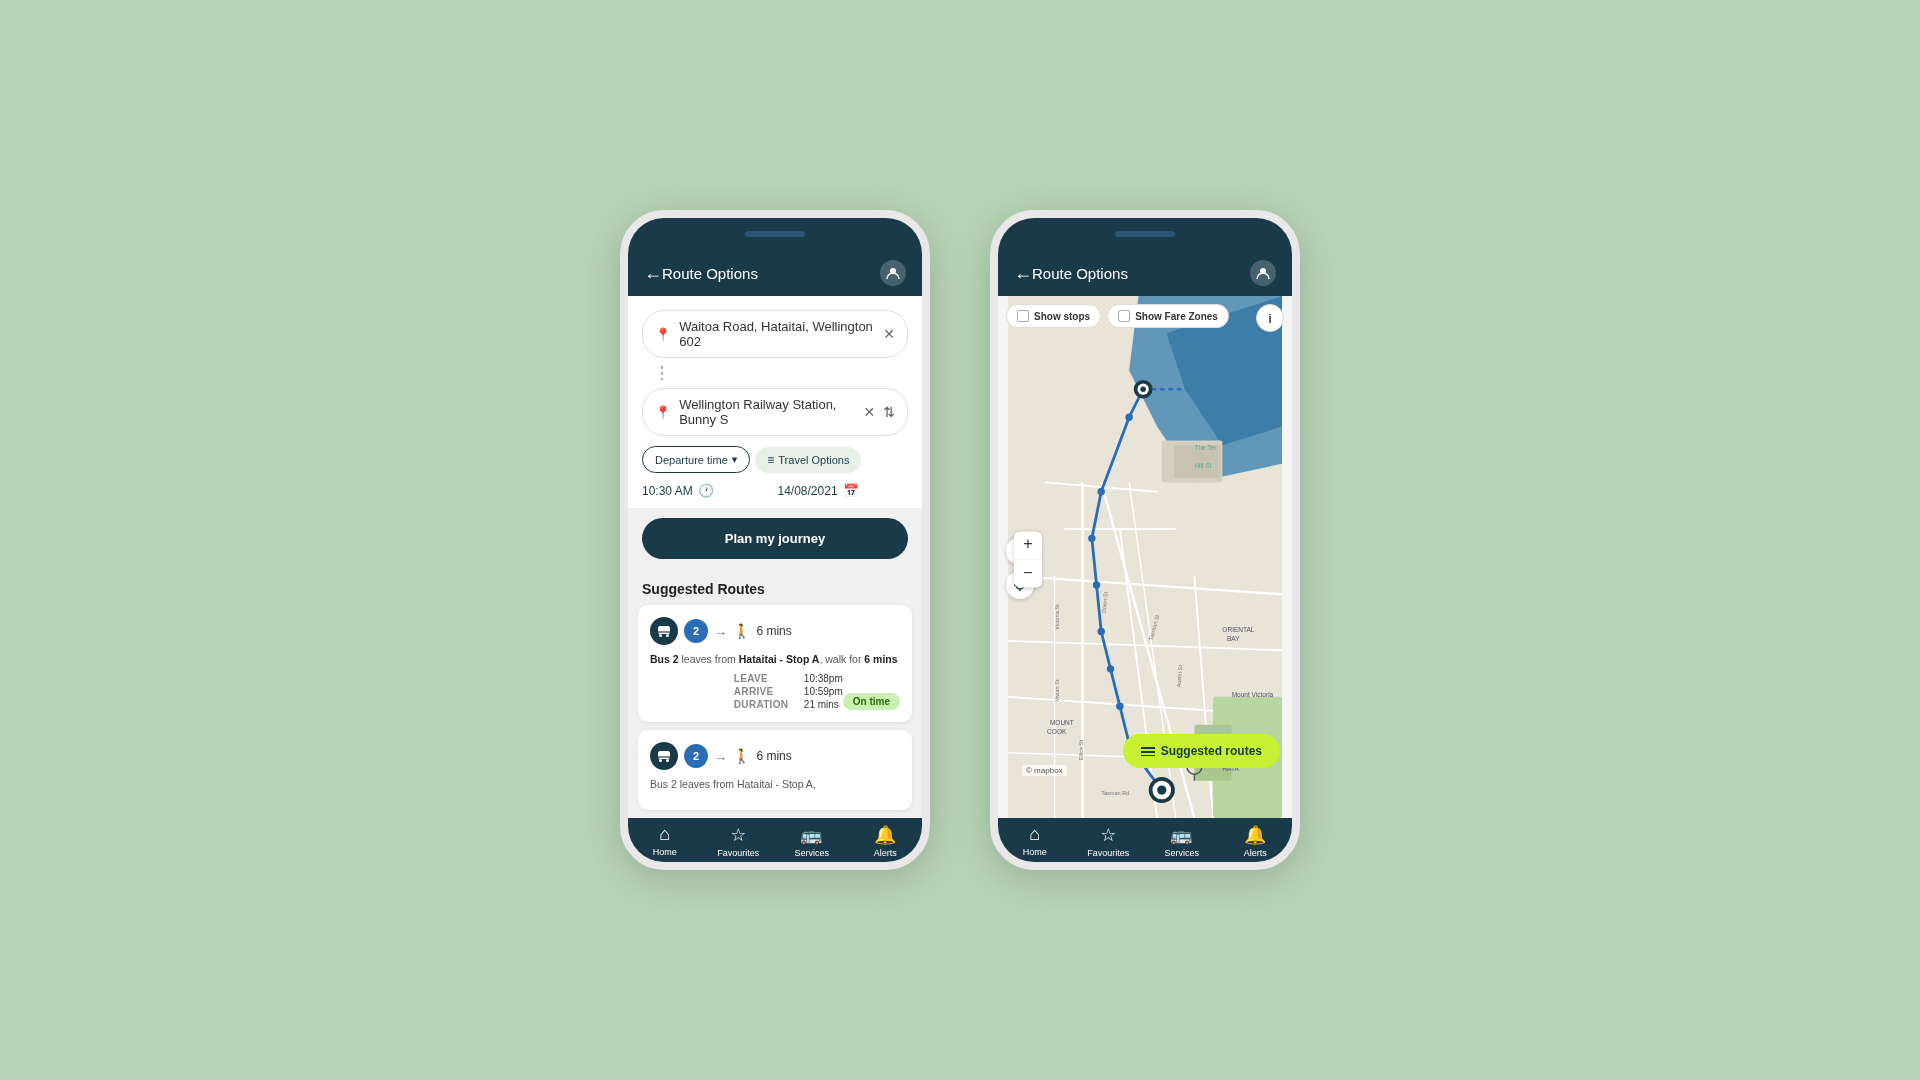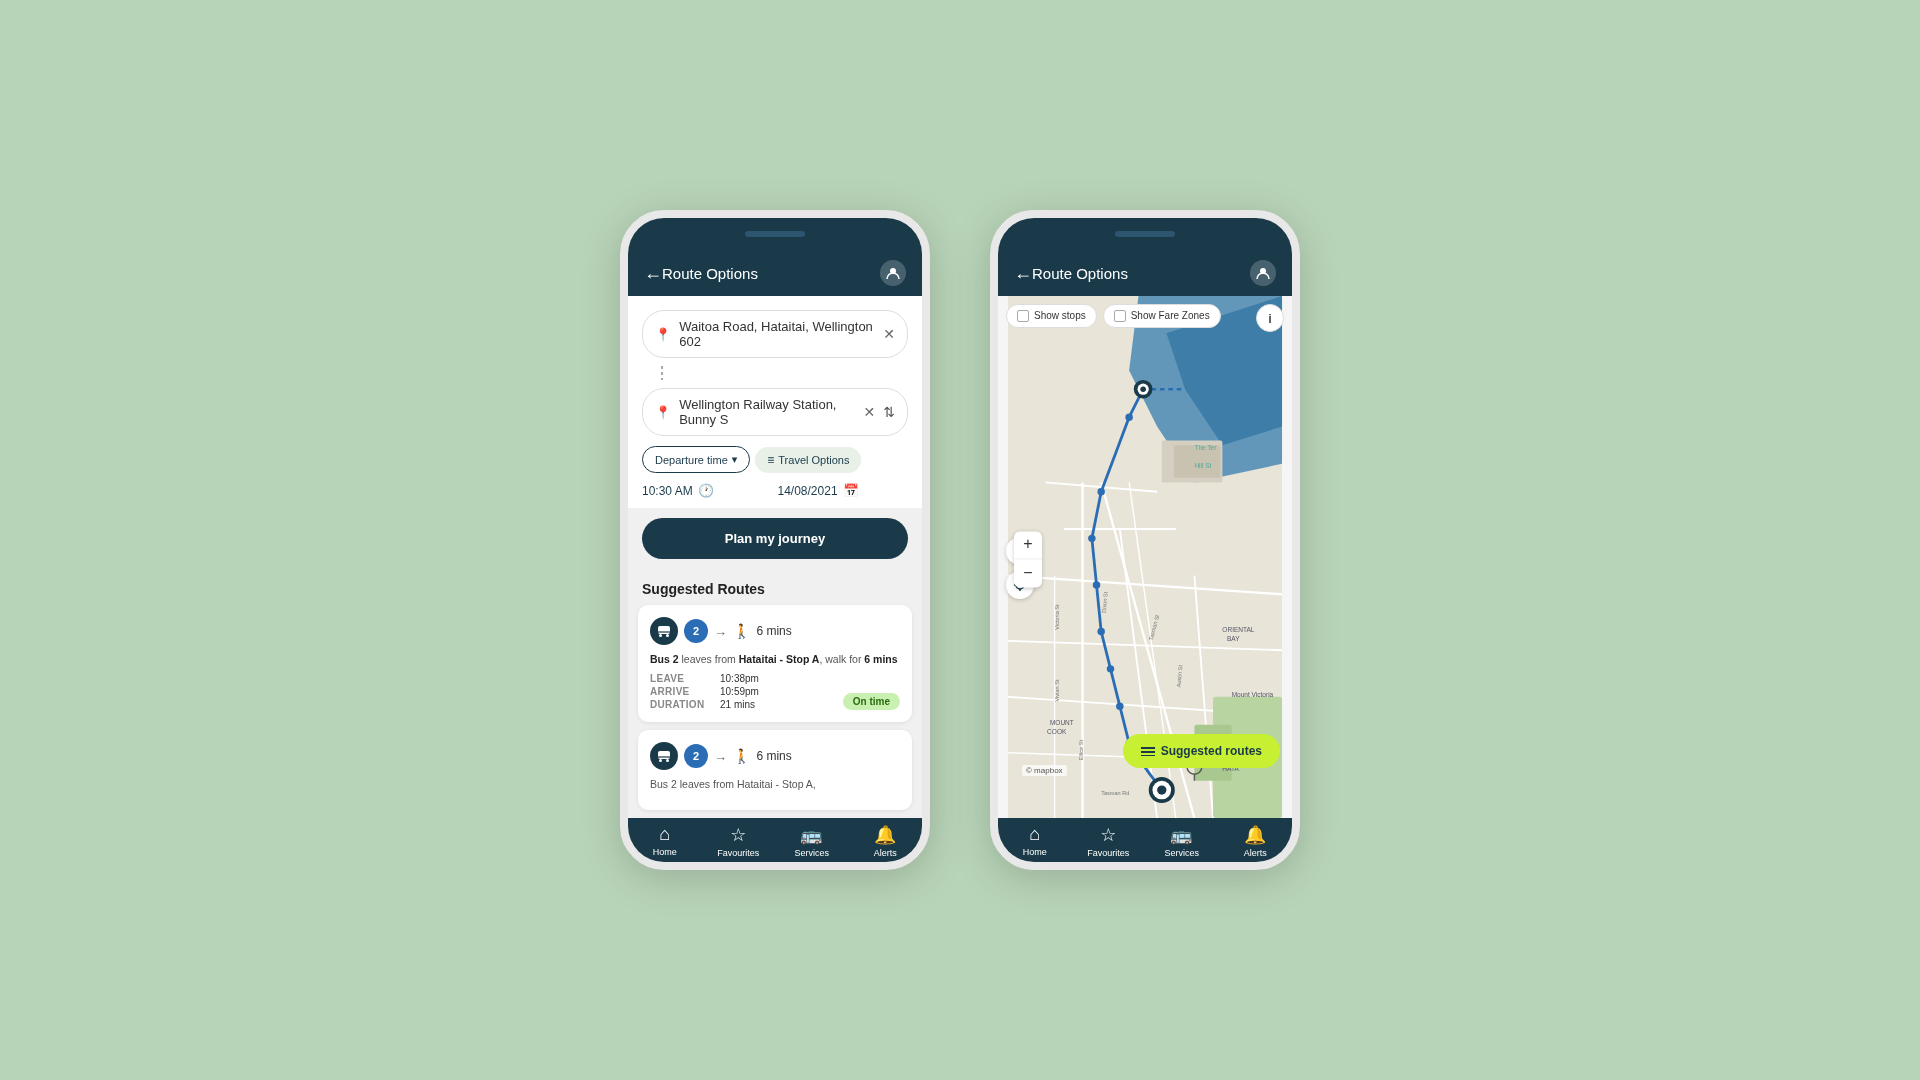--- a/index.html
+++ b/index.html
@@ -232,21 +232,21 @@
       grid-template-columns: 70px 1fr;
       gap: 2px 0;
       font-size: 10px;
     }
     .rt-label { color: #888; font-weight: 600; letter-spacing: 0.3px; }
     .rt-value { color: #333; }
 
     .route-times-row {
       display: flex;
       align-items: flex-end;
-      justify-content: space-between;
+      justify-content: flex-end;
     }
     .on-time-badge {
       background: #c8f0b0;
       color: #2a6a10;
       border-radius: 12px;
       padding: 3px 10px;
       font-size: 10px;
       font-weight: 600;
     }
 
@@ -288,22 +288,24 @@
       gap: 6px;
     }
     .map-toggle-btn {
       background: white;
       border: 1.5px solid #ddd;
       border-radius: 20px;
       padding: 5px 10px;
       font-size: 10px;
       color: #333;
       display: flex;
+      align-items: center;
       gap: 5px;
       cursor: pointer;
+      font-weight: bold;
     }
     .map-toggle-btn .chk {
       width: 12px;
       height: 12px;
       border: 1.5px solid #aaa;
       border-radius: 2px;
       background: white;
       flex-shrink: 0;
     }
 

